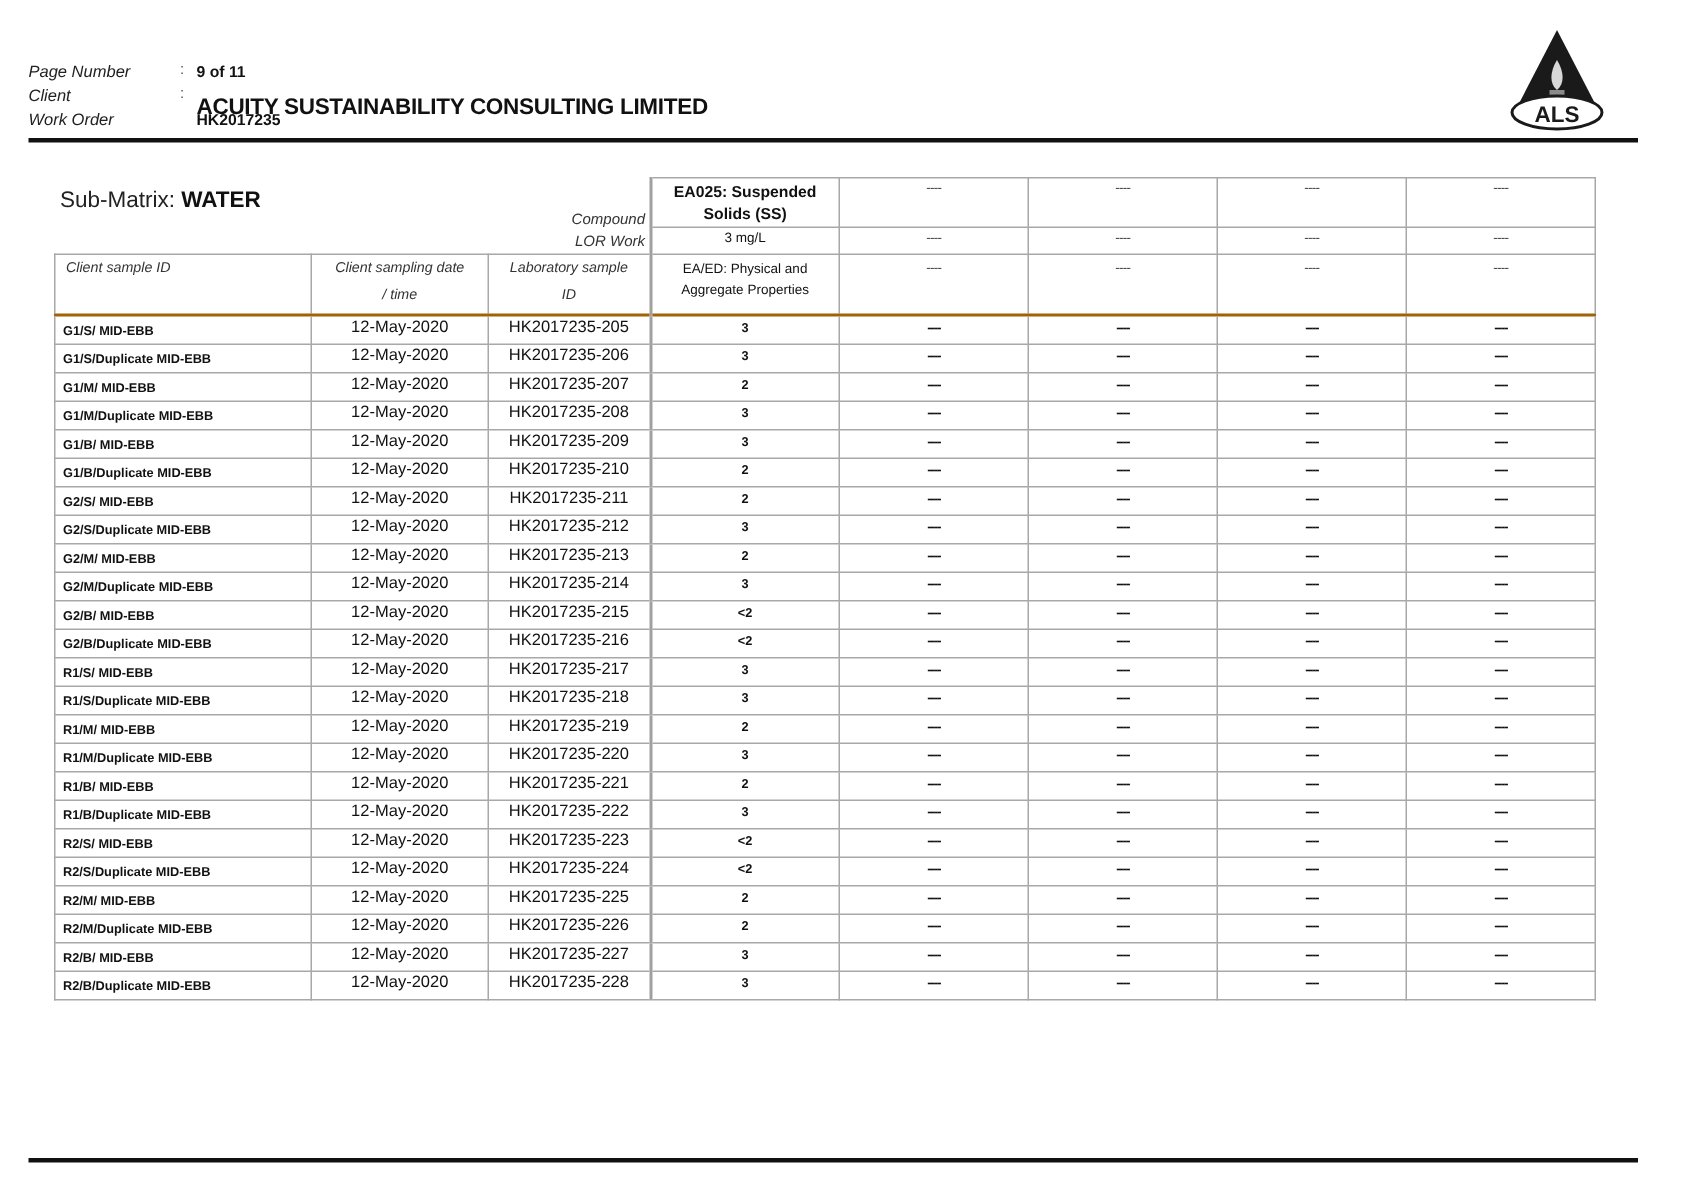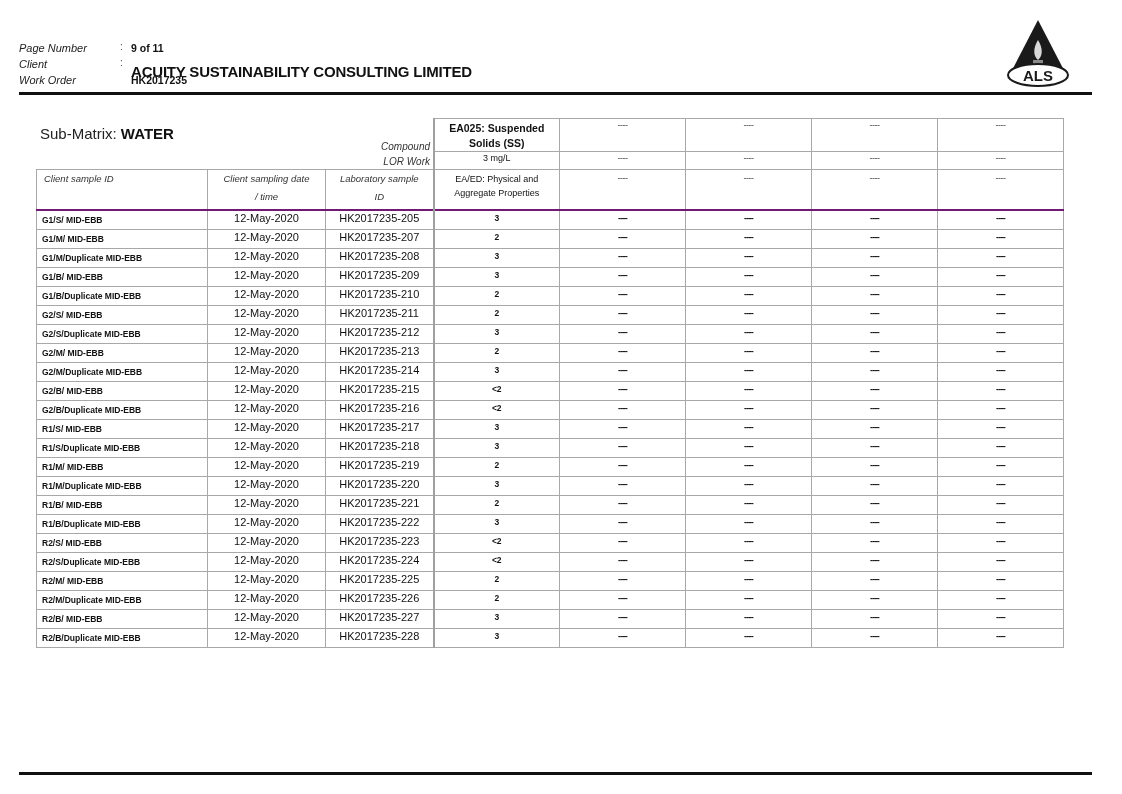--- a/index.html
+++ b/index.html
@@ -40,21 +40,21 @@
 
   .compound-cell { font-weight: bold; font-size: 10.5px; line-height: 15px; padding-top: 2px !important; height: 30px; }
   .lor-cell { font-size: 9px; height: 17px; line-height: 13px; }
   .method-cell { font-size: 9px; line-height: 14px; padding-top: 2px !important; height: 37px; }
   .dash-top { font-size: 9px; color: #444; letter-spacing: -0.5px; line-height: 12px; }
 
   .colhead { font-style: italic; font-size: 9.5px; color: #333; line-height: 18px; padding-top: 0 !important; height: 38px; }
   .colhead.left { text-align: left; padding-left: 7px !important; }
   .colhead .l2 { display: block; }
 
-  tr.thick-top td { border-top: 2px solid #701a75; }
+  tr.thick-top td { border-top: 2px solid #a16207; }
   tr.datarow td { height: 16px; font-size: 11px; line-height: 16px; }
   tr.datarow td.id { text-align: left; font-weight: bold; font-size: 8.5px; padding-left: 5px; line-height: 18px; vertical-align: bottom; }
   tr.datarow td.date, tr.datarow td.lab { font-size: 11px; line-height: 14px; }
   tr.datarow td.val { font-weight: bold; font-size: 8.5px; line-height: 14px; }
   tr.datarow td.dash { font-weight: bold; font-size: 9px; line-height: 14px; letter-spacing: -0.8px; }
   td.res-col { border-left: 2px solid #a0a0a0 !important; }
 </style>
 </head>
 <body>
 
@@ -142,20 +142,30 @@
         <td class="id">G1/S/ MID-EBB</td>
         <td class="date">12-May-2020</td>
         <td class="lab">HK2017235-205</td>
         <td class="val res-col">3</td>
         <td class="dash">----</td>
         <td class="dash">----</td>
         <td class="dash">----</td>
         <td class="dash">----</td>
       </tr>
       <tr class="datarow">
+        <td class="id">G1/S/Duplicate MID-EBB</td>
+        <td class="date">12-May-2020</td>
+        <td class="lab">HK2017235-206</td>
+        <td class="val res-col">3</td>
+        <td class="dash">----</td>
+        <td class="dash">----</td>
+        <td class="dash">----</td>
+        <td class="dash">----</td>
+      </tr>
+      <tr class="datarow">
         <td class="id">G1/M/ MID-EBB</td>
         <td class="date">12-May-2020</td>
         <td class="lab">HK2017235-207</td>
         <td class="val res-col">2</td>
         <td class="dash">----</td>
         <td class="dash">----</td>
         <td class="dash">----</td>
         <td class="dash">----</td>
       </tr>
       <tr class="datarow">

